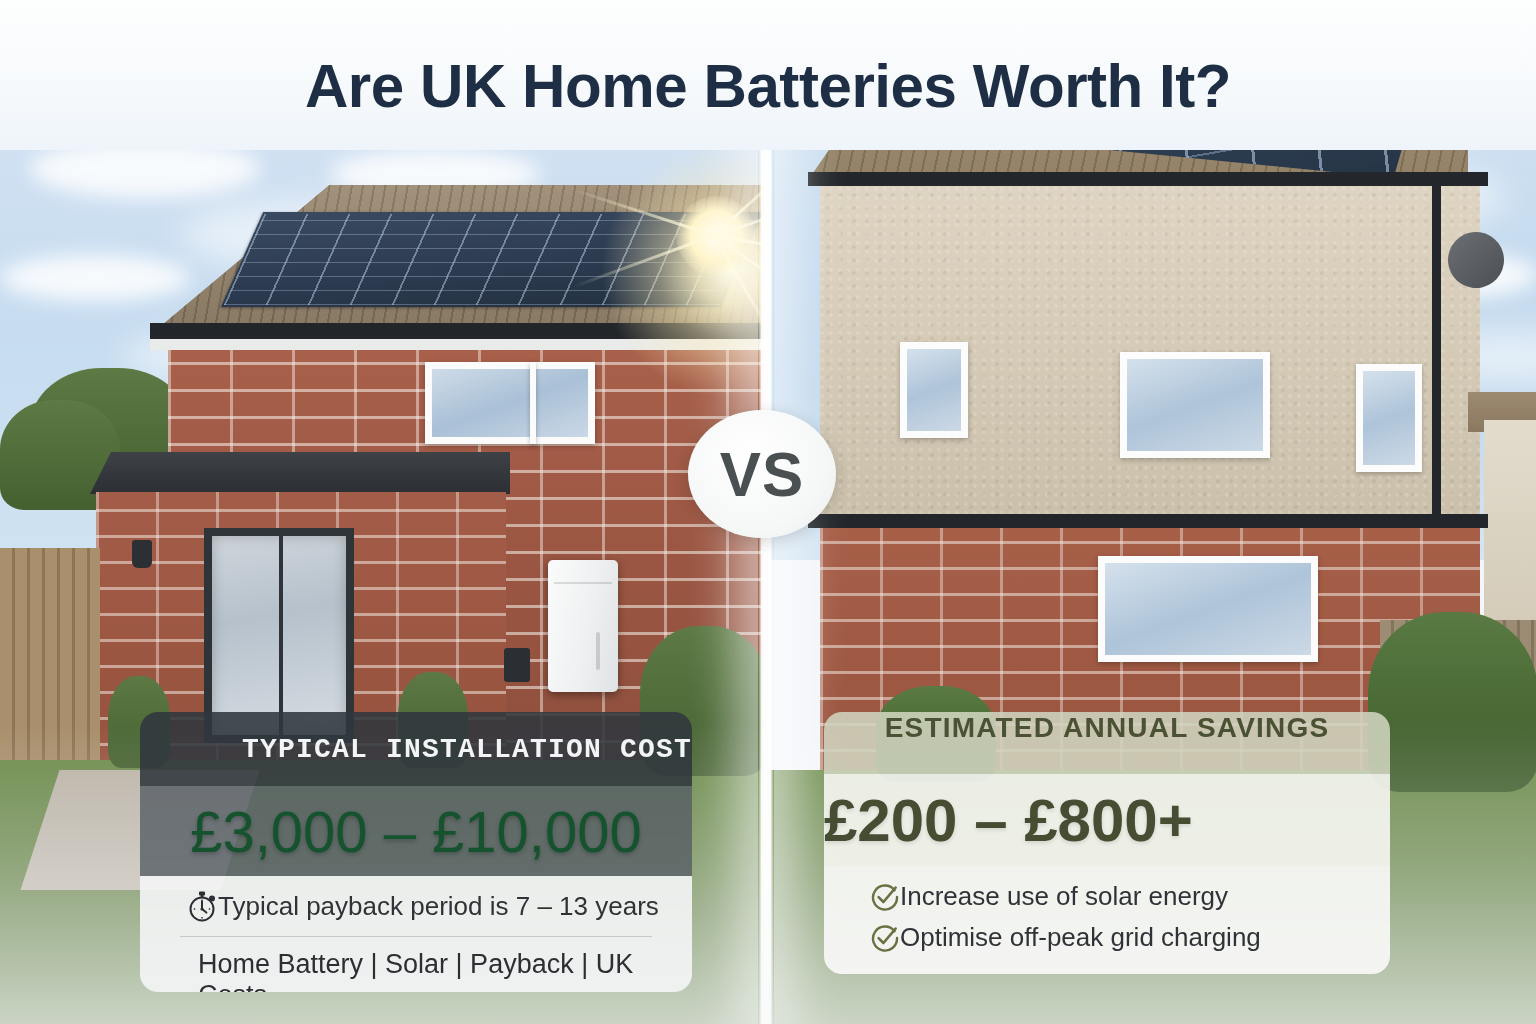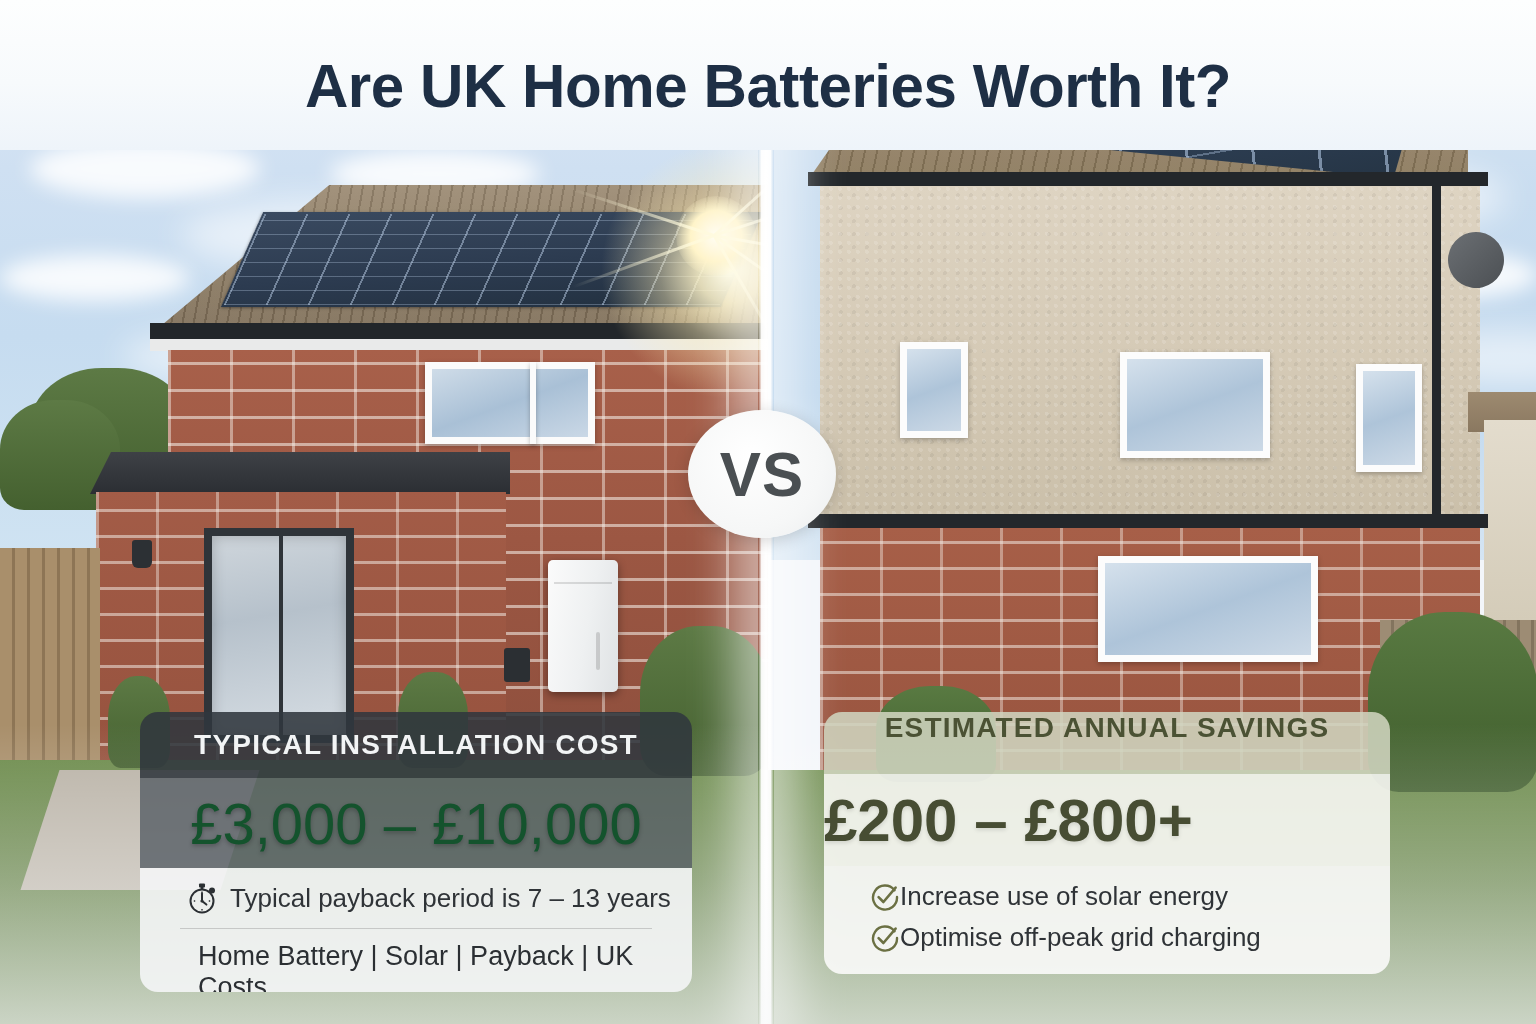--- a/index.html
+++ b/index.html
@@ -224,38 +224,38 @@
     transform:scaleX(0.98);
   }
 
   
   .card { position:absolute; z-index:28; border-radius:18px; overflow:hidden; }
 
   .card-left  { left:140px;  top:712px; width:552px; height:280px; }
   .card-right { left:824px;  top:712px; width:566px; height:262px; }
 
   .card-left .card-head {
-    height:66px; background:rgba(48,55,61,.88);
-    display:flex; align-items:center; justify-content:center;
+    height:74px; background:rgba(48,55,61,.88);
+    display:flex; align-items:center; justify-content:flex-end;font-family:Liberation Mono, monospace;
   }
   .card-left .card-head-text {
     font-size:28px; font-weight:bold; letter-spacing:1.2px; color:#f2f4f5;
   }
   .card-left .card-value-band {
     height:90px; background:rgba(86,94,101,.80);
     display:flex; align-items:center; justify-content:center;
   }
   .card-left .card-value {
     font-size:58px; font-weight:normal; color:#14532d; letter-spacing:0px;
     text-shadow:0 2px 4px rgba(0,0,0,.25);
   }
   .card-left .card-foot {
     height:124px; background:rgba(244,245,246,.90); padding:14px 0 0 0;
   }
-  .note-row { display:flex; align-items:center; gap:12px; padding-left:48px; }
+  .note-row { display:flex; align-items:center; padding-left:48px; }
   .note-text { font-size:26px; color:#2f3337; }
   .foot-divider { height:1px; background:rgba(0,0,0,.16); margin:14px 40px 0 40px; }
   .tags { font-size:27px; color:#2b2f33; padding:12px 0 0 58px; }
 
   .card-right .card-head {
     height:62px; background:rgba(207,212,190,.88);
     display:flex; justify-content:center;
   }
   .card-right .card-head-text {
     font-size:28px; font-weight:bold; letter-spacing:1.2px; color:#4b5234;

